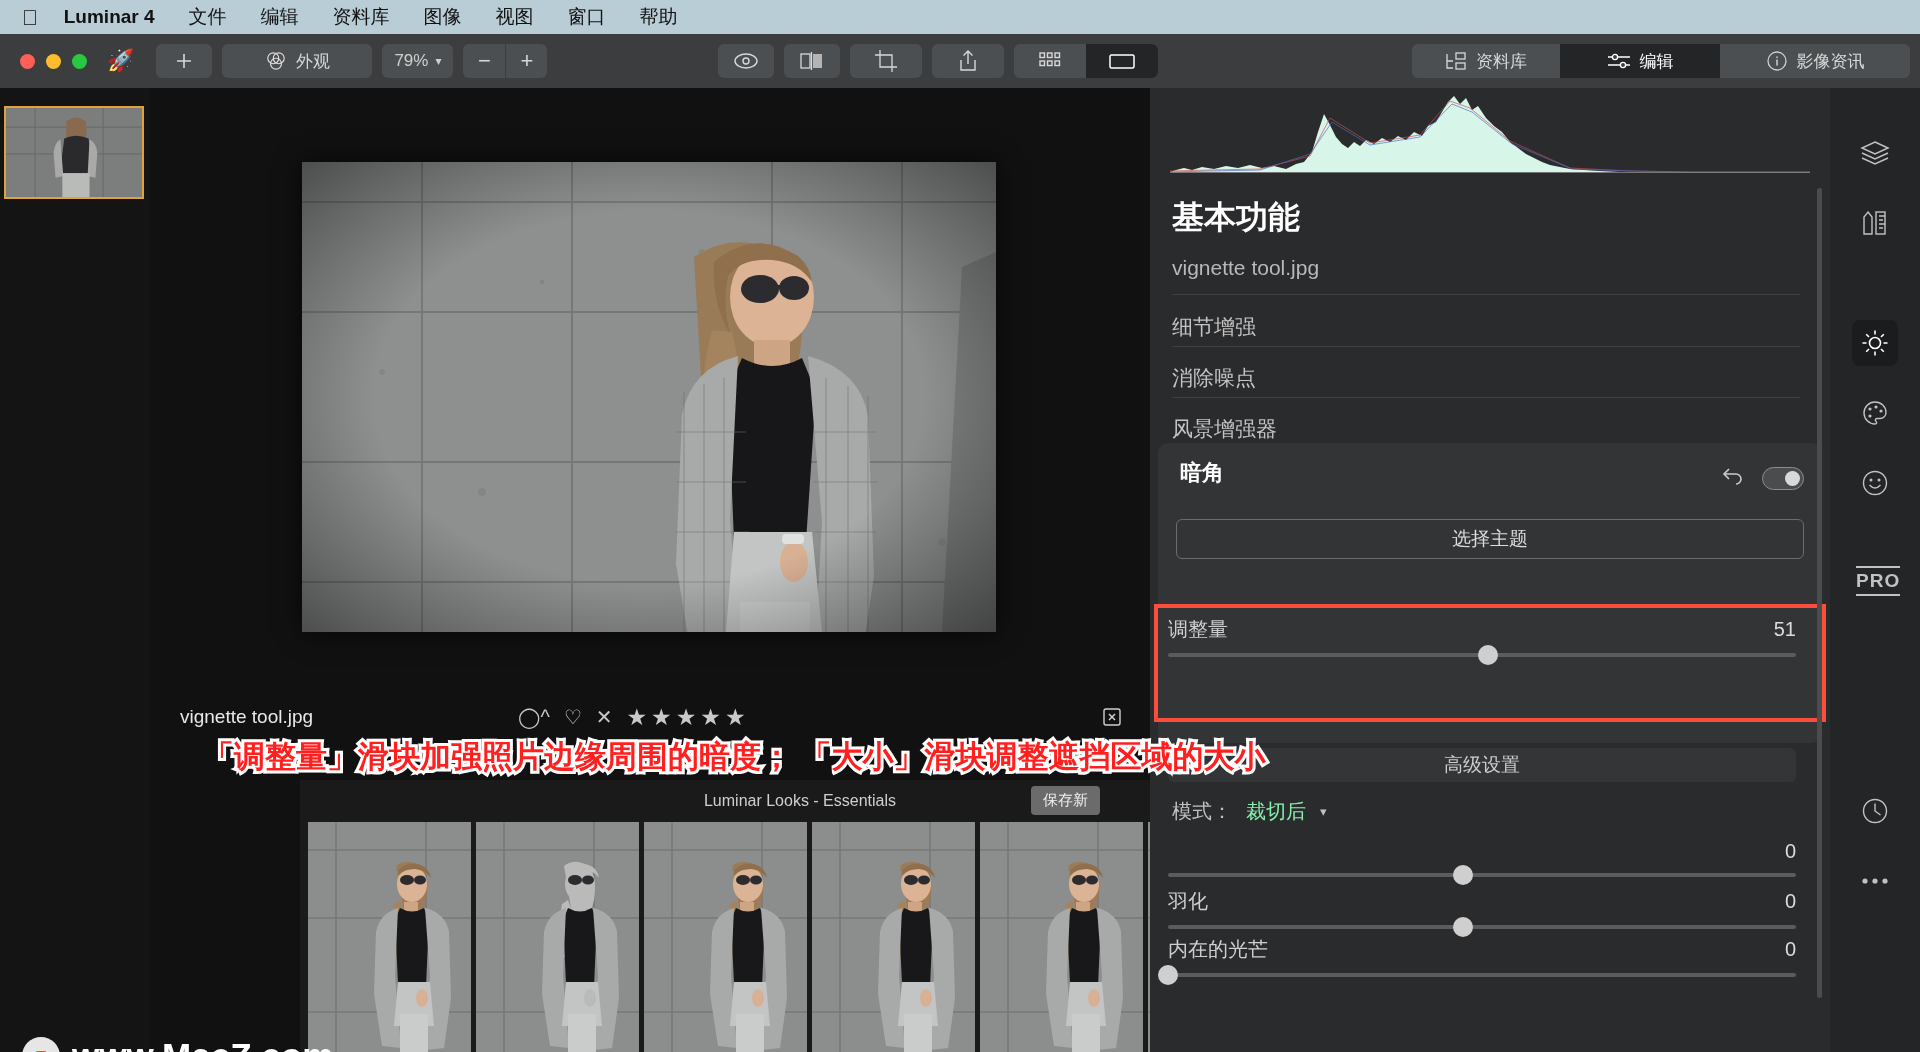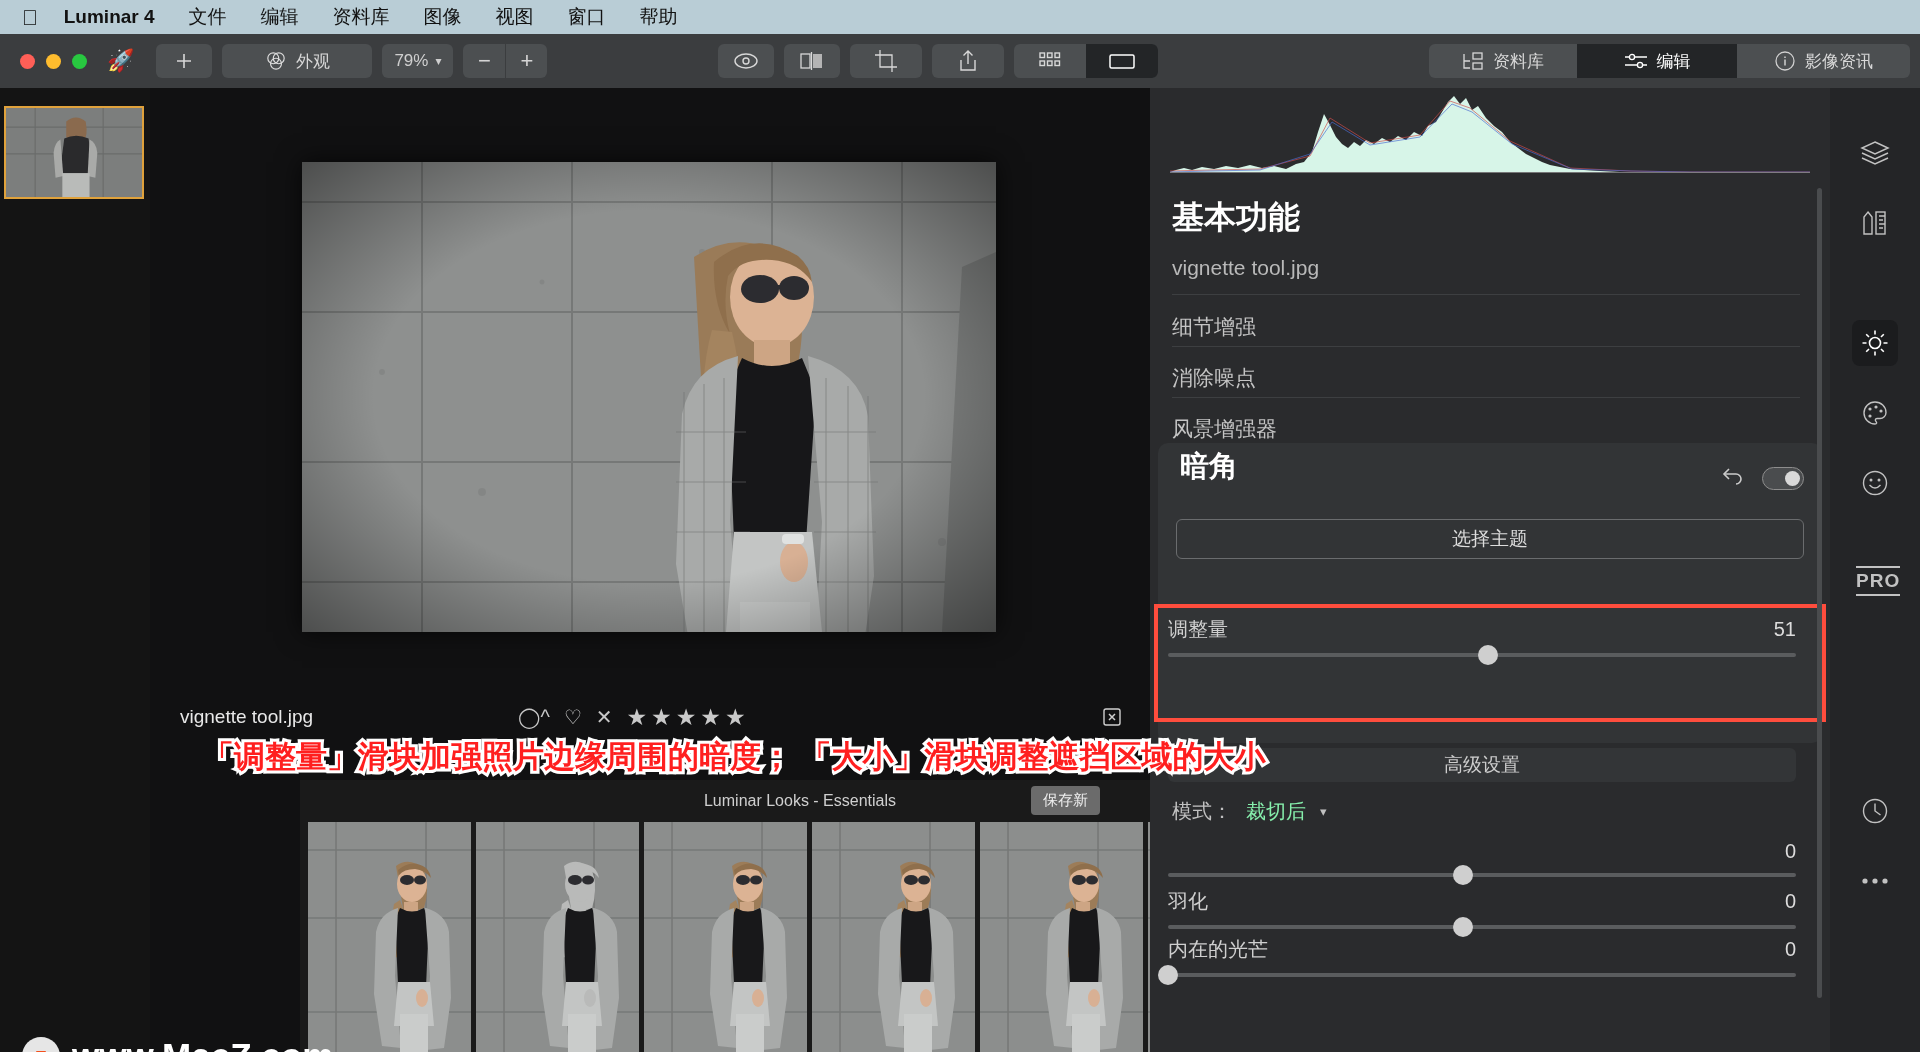--- a/index.html
+++ b/index.html
@@ -81,21 +81,21 @@
   
   #rightpanel{ position:absolute; left:1150px; top:54px; width:680px; height:964px; background:#2a2b2d; }
   #histwrap{ position:absolute; left:20px; top:4px; width:640px; height:82px; }
   #paneltitle{ position:absolute; left:22px; top:108px; font-size:32px; font-weight:bold; color:#fff; }
   #filelabel{ position:absolute; left:22px; top:168px; font-size:21px; color:#b9b9b9;}
   .divider{ position:absolute; left:22px; width:628px; height:1px; background:#3d3f41; }
   .listrow{ position:absolute; left:22px; font-size:21px; color:#c4c4c4; }
 
   
   #vcard{ position:absolute; left:8px; top:355px; width:664px; height:300px; background:#323436; border-radius:10px; }
-  #vhdr{ position:absolute; left:22px; top:4px; font-size:29px; font-weight:bold; color:#fff;}
+  #vhdr{ position:absolute; left:22px; top:15px; font-size:22px; font-weight:bold; color:#fff;}
   #vundo{ position:absolute; right:78px; top:22px; color:#ccc;}
   #vtoggle{ position:absolute; right:18px; top:24px; width:42px; height:23px; border-radius:12px; border:1px solid #8d8d8d; background:#4a4c4e;}
   #vtoggle i{ position:absolute; right:3px; top:3px; width:15px;height:15px;border-radius:50%;background:#d9d9d9;display:block;}
   #vtheme{ position:absolute; left:18px; top:76px; width:628px; height:40px; border:1px solid #6a6c6e; border-radius:6px; display:flex;align-items:center;justify-content:center; font-size:19px; color:#ddd;}
 
   
   #redbox{ position:absolute; left:4px; top:516px; width:672px; height:118px; border:4px solid #ff4d3d; }
 
   .slider{ position:absolute; left:18px; width:628px; }
   .slider .row{ display:flex; justify-content:space-between; align-items:center; font-size:20px; color:#cfcfcf; }
@@ -237,21 +237,21 @@
         <div class="tbtn active" style="width:160px">
           <svg width="24" height="18" viewBox="0 0 24 18" style="margin-right:9px">
               <g stroke="#fff" stroke-width="1.3" fill="none">
                 <path d="M1 5h22M1 13h22"></path>
                 <circle cx="8" cy="5" r="2.6" fill="#3b3d3f"></circle>
                 <circle cx="16" cy="13" r="2.6" fill="#3b3d3f"></circle>
               </g>
             </svg>
           <span>编辑</span>
         </div>
-        <div class="tbtn" style="width:173px">
+        <div class="tbtn" style="width:190px">
           <svg width="22" height="22" viewBox="0 0 22 22" style="margin-right:9px">
               <circle cx="11" cy="11" r="9" stroke="#cfcfcf" stroke-width="1.3" fill="none"></circle>
               <path d="M11 9.5v6M11 6.6v1.4" stroke="#cfcfcf" stroke-width="1.5"></path>
             </svg>
           <span>影像资讯</span>
         </div>
       </div>
     </div>
   </div>
 

